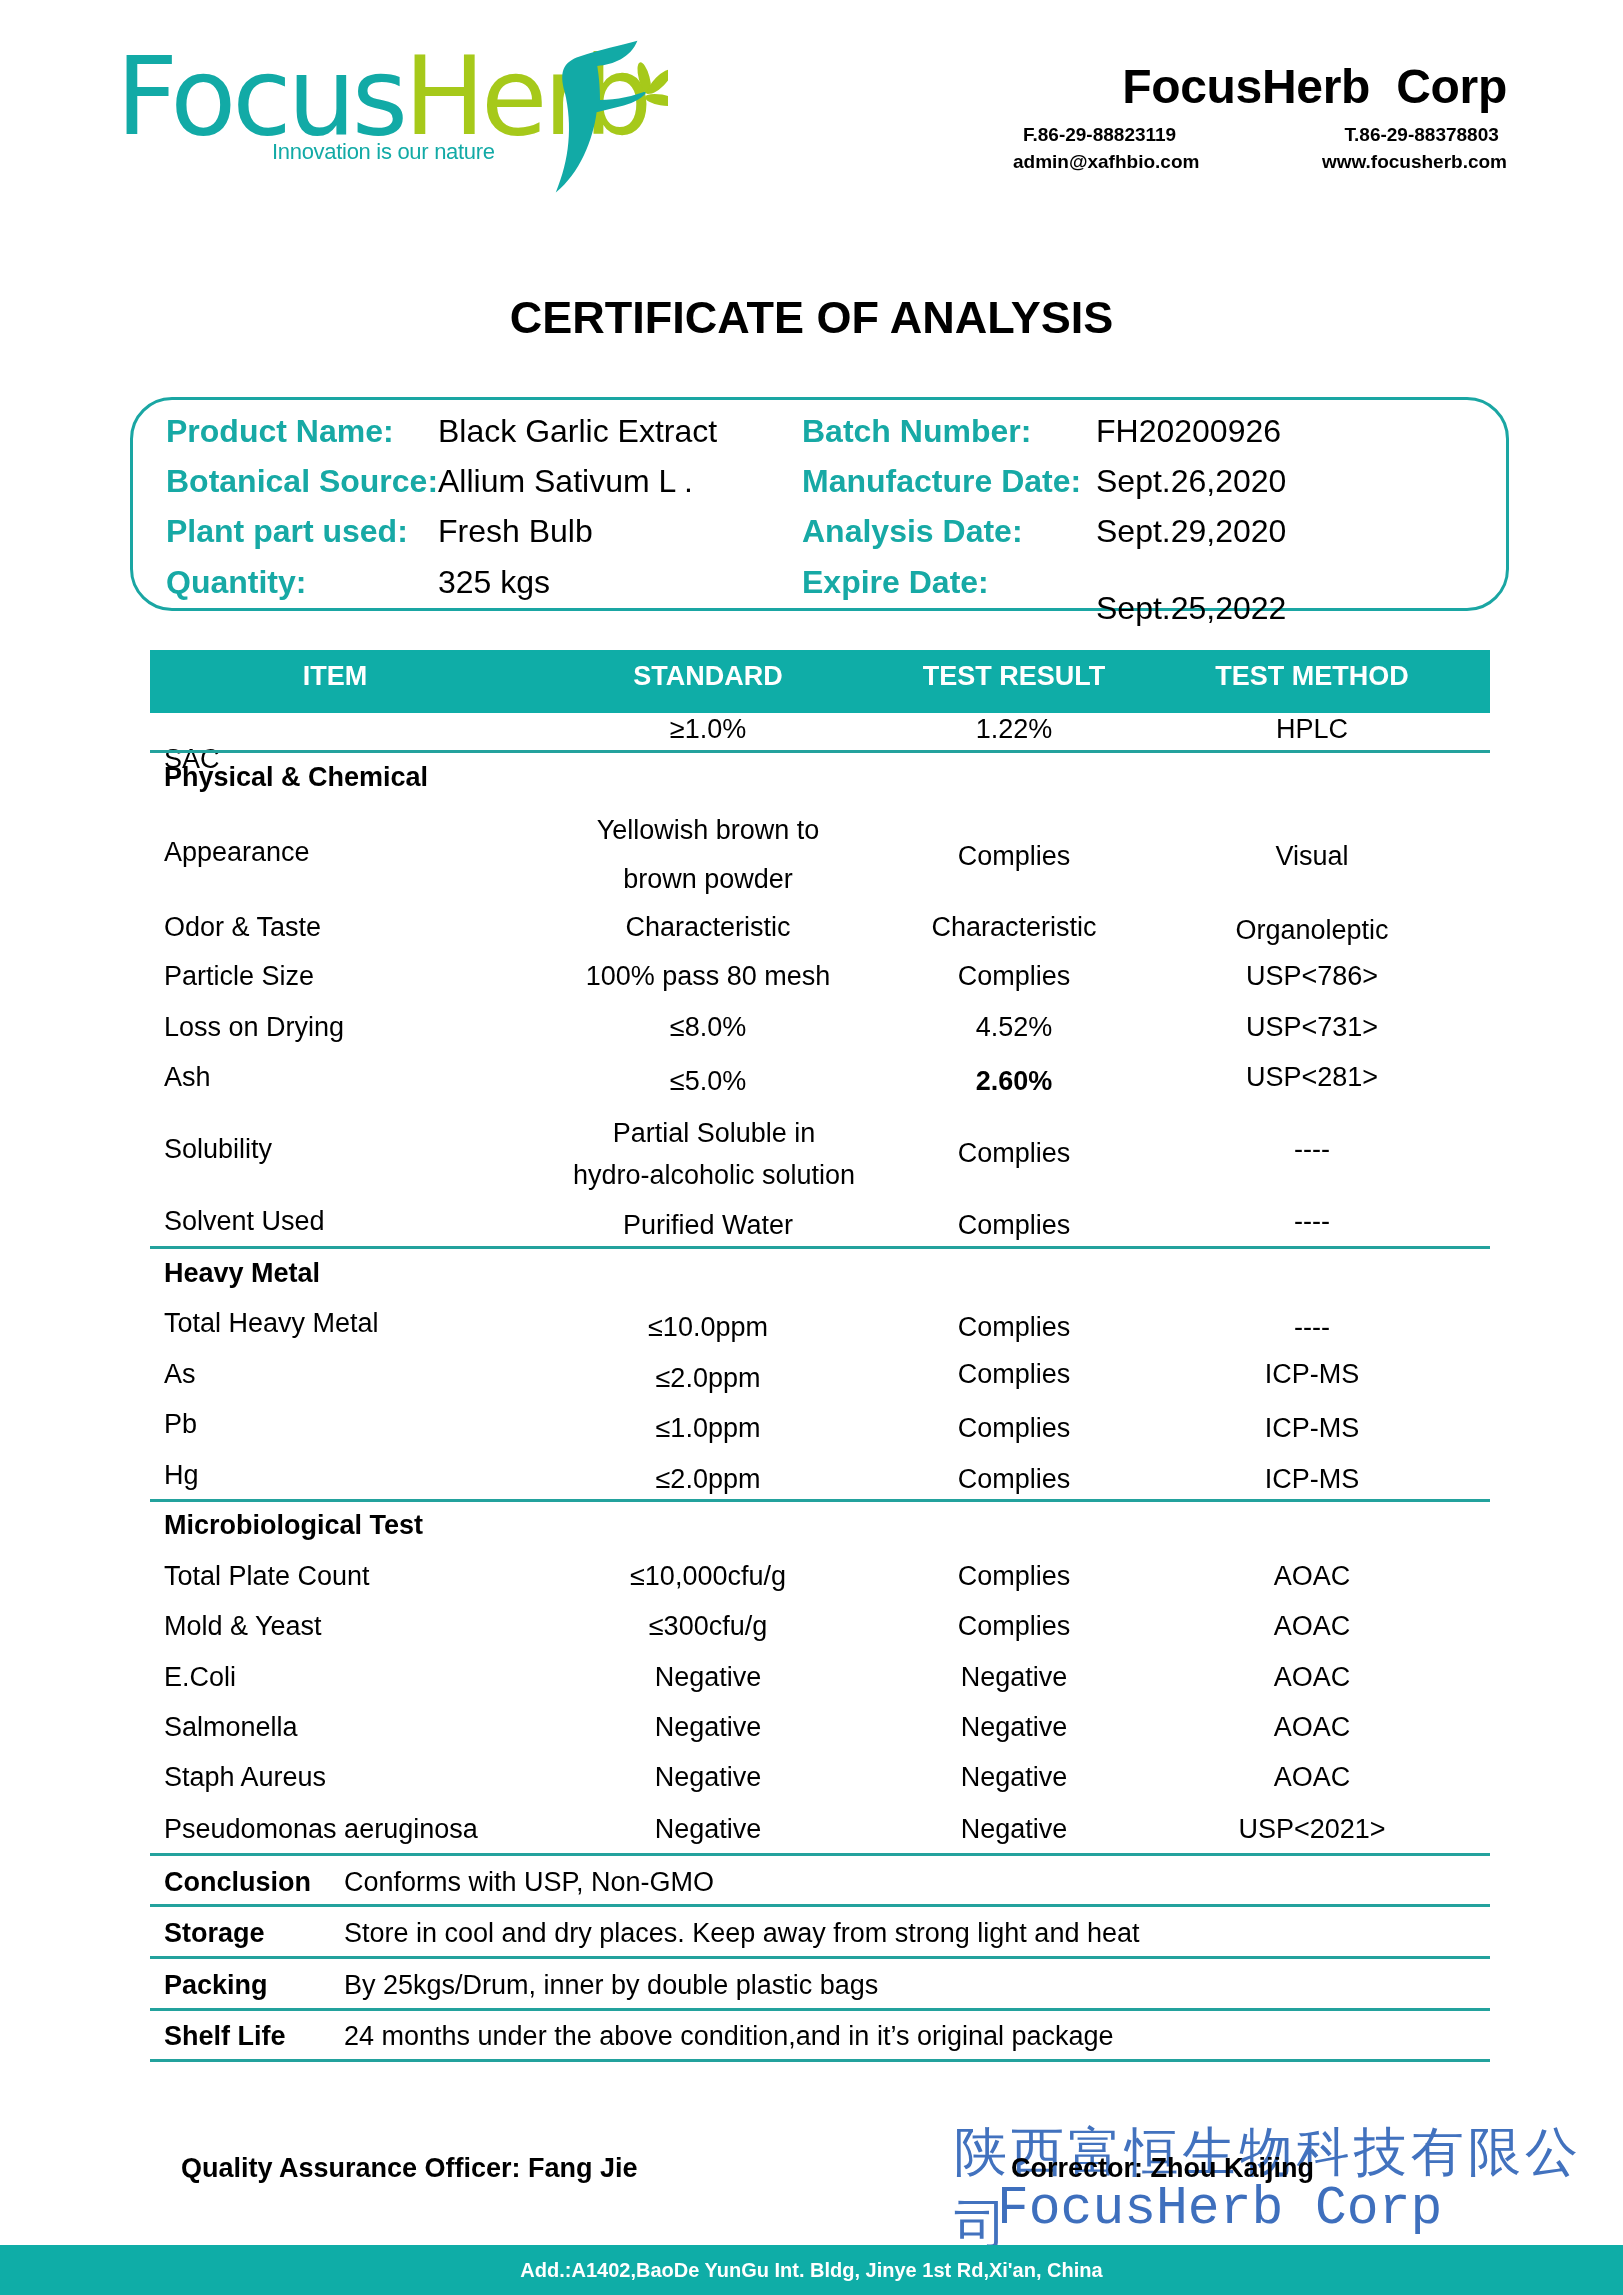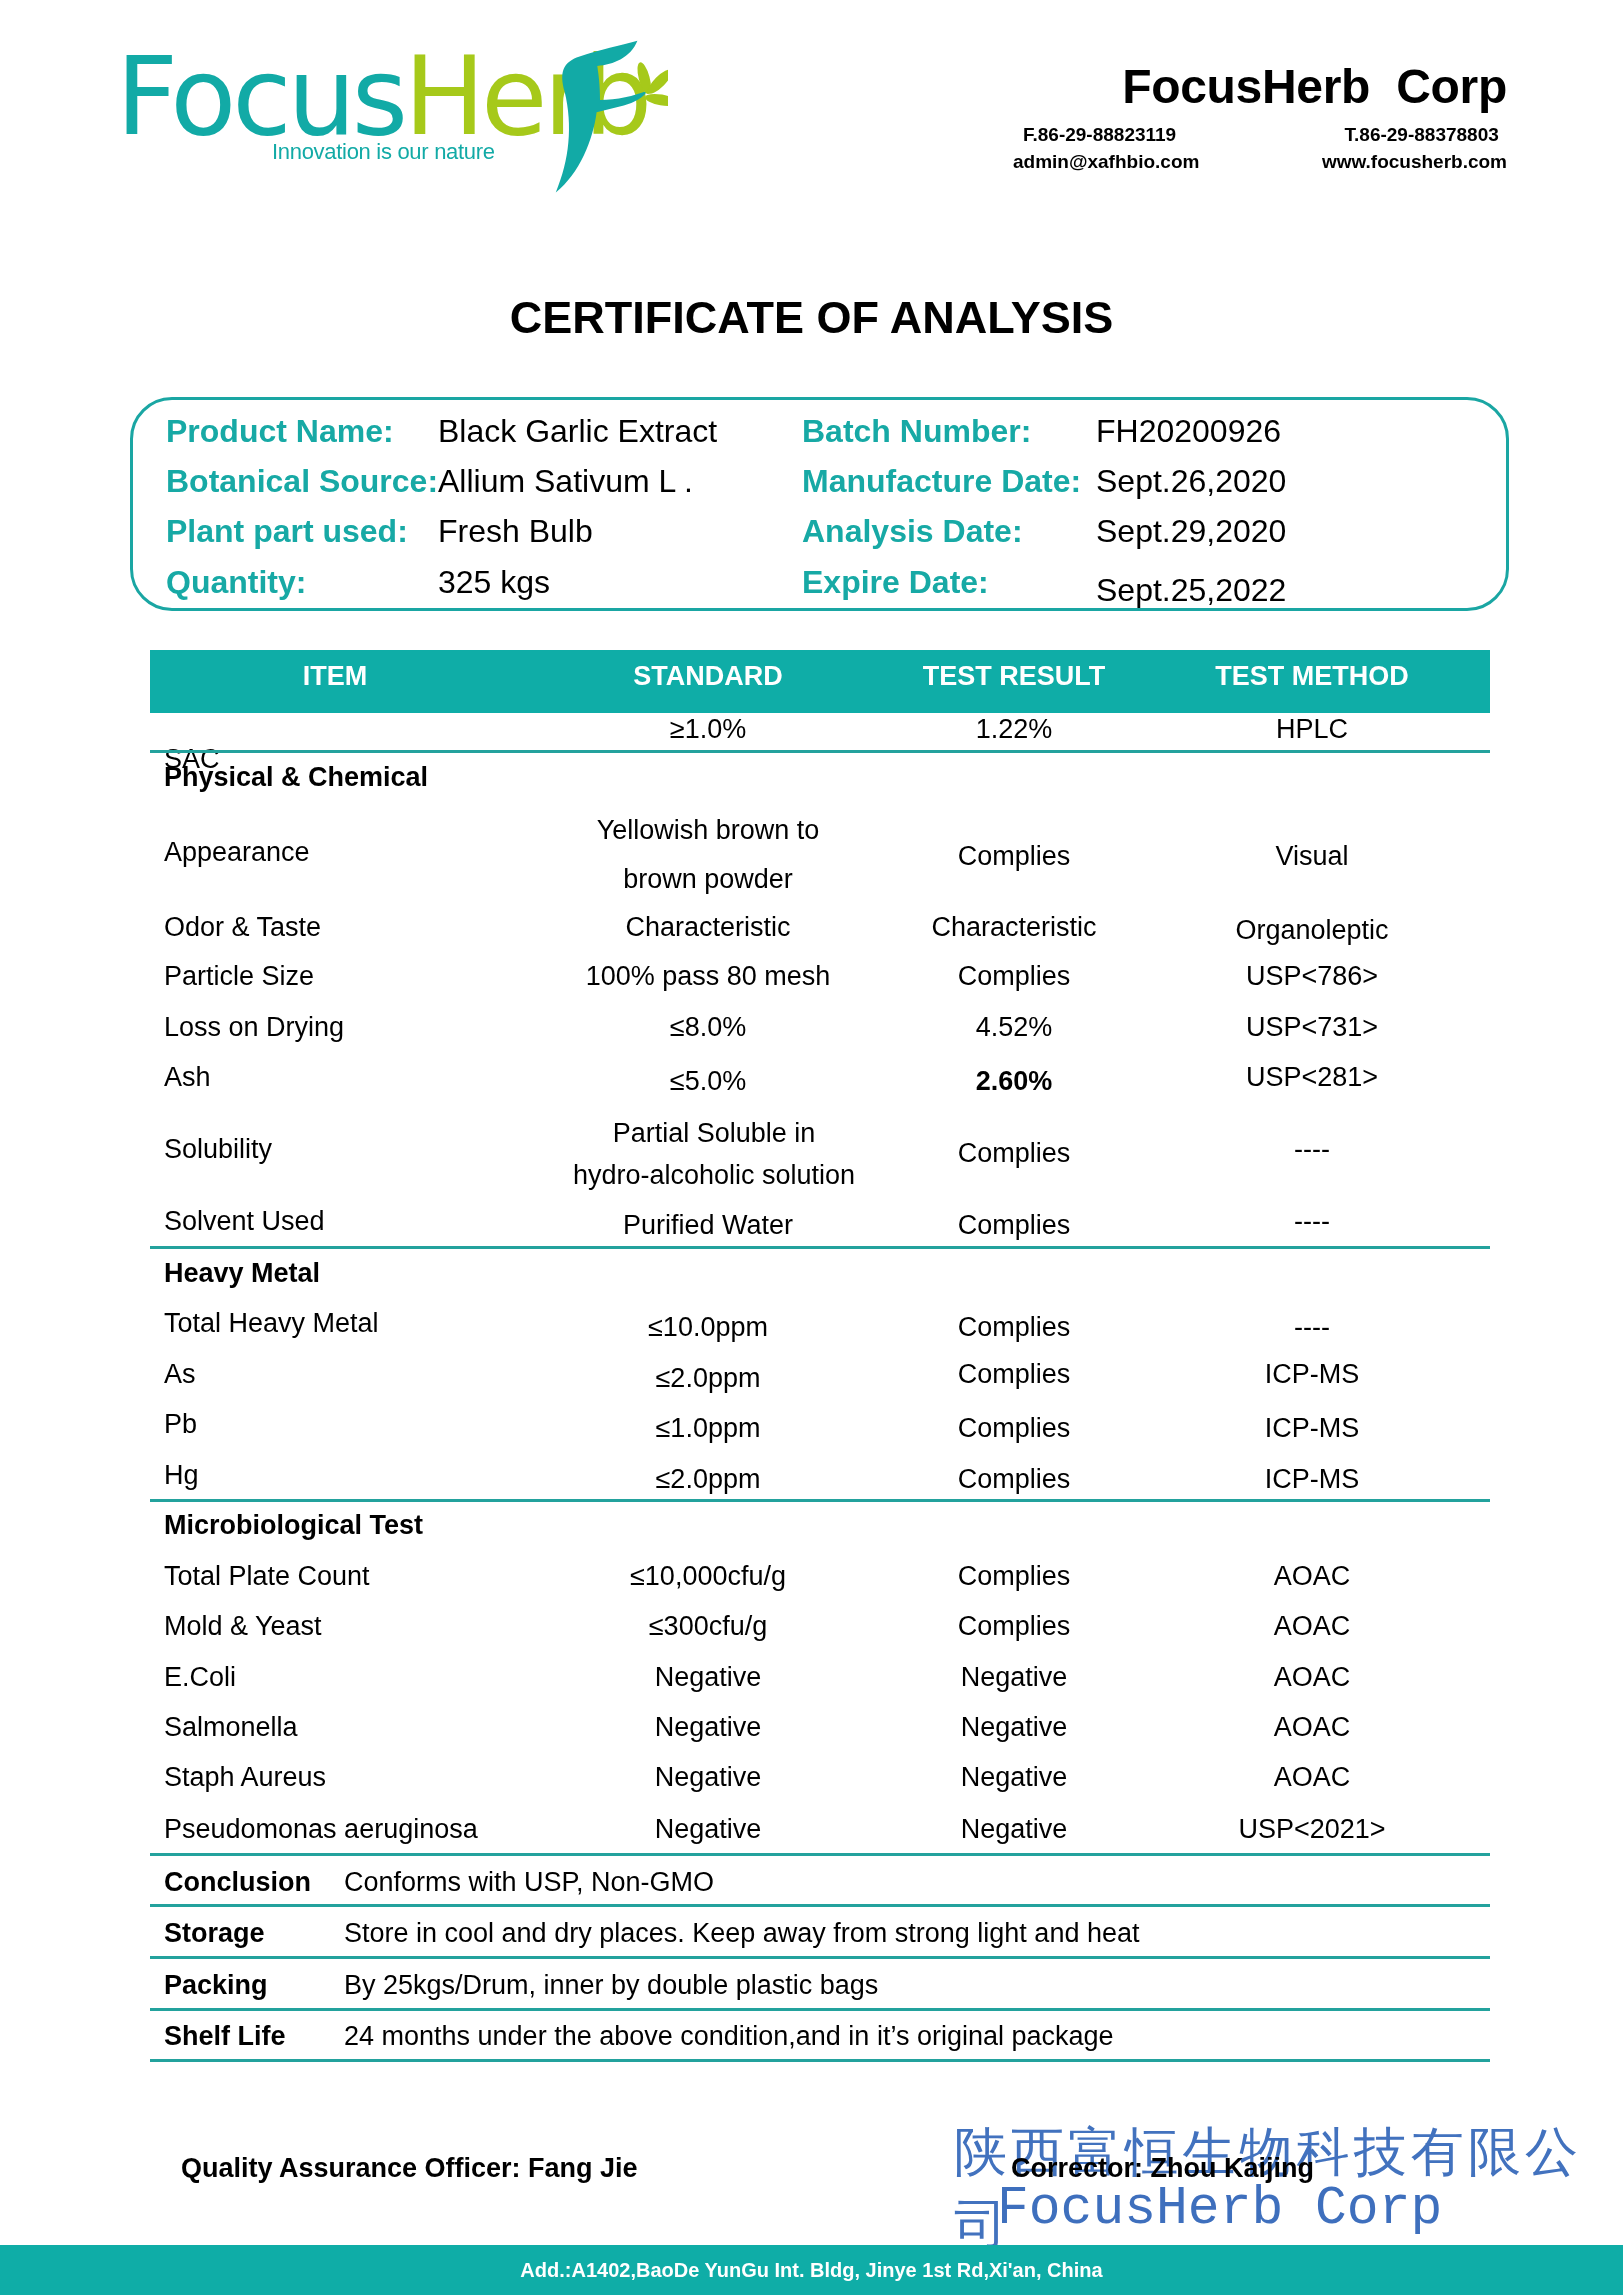--- a/index.html
+++ b/index.html
@@ -95,21 +95,21 @@
 <div class="info-row info-label" style="left:166px; top:566px;">Quantity:</div>
 <div class="info-row info-value" style="left:438px; top:566px;">325 kgs</div>
 
 <div class="info-row info-label" style="left:802px; top:415px;">Batch Number:</div>
 <div class="info-row info-value" style="left:1096px; top:415px;">FH20200926</div>
 <div class="info-row info-label" style="left:802px; top:465px;">Manufacture Date:</div>
 <div class="info-row info-value" style="left:1096px; top:465px;">Sept.26,2020</div>
 <div class="info-row info-label" style="left:802px; top:515px;">Analysis Date:</div>
 <div class="info-row info-value" style="left:1096px; top:515px;">Sept.29,2020</div>
 <div class="info-row info-label" style="left:802px; top:566px;">Expire Date:</div>
-<div class="info-row info-value" style="left:1096px; top:574px;">Sept.25,2022</div>
+<div class="info-row info-value" style="left:1096px; top:592px;">Sept.25,2022</div>
 
 <div class="abs table-header">
   <span class="th" style="left:185px;">ITEM</span>
   <span class="th" style="left:558px;">STANDARD</span>
   <span class="th" style="left:864px;">TEST RESULT</span>
   <span class="th" style="left:1162px;">TEST METHOD</span>
 </div>
 
 <div>
   <span class="cell" style="left:164px; top:713px;margin-top:33px;">SAC</span>

